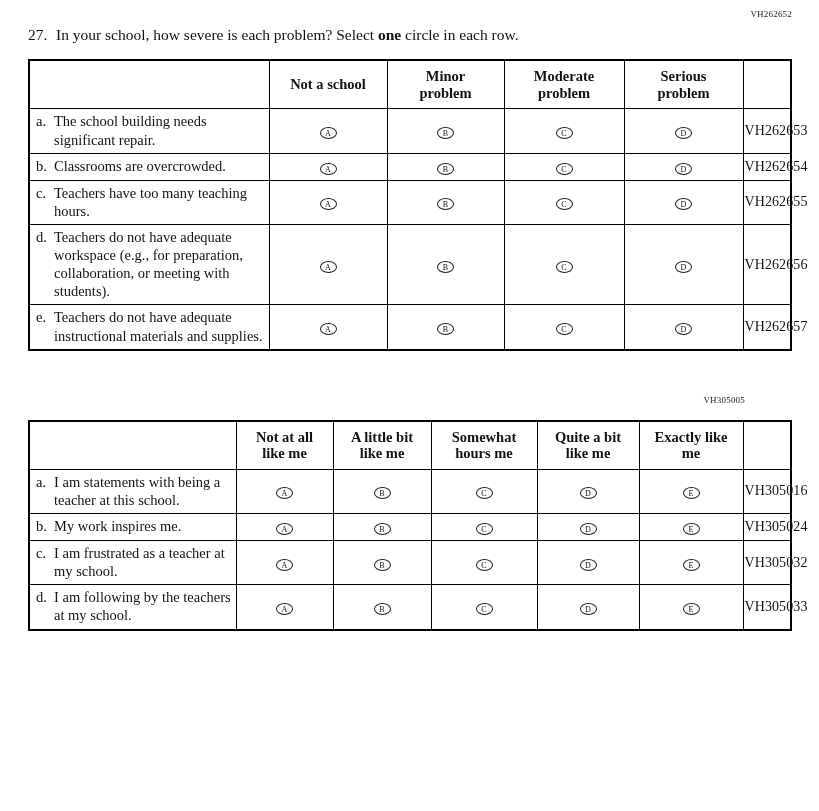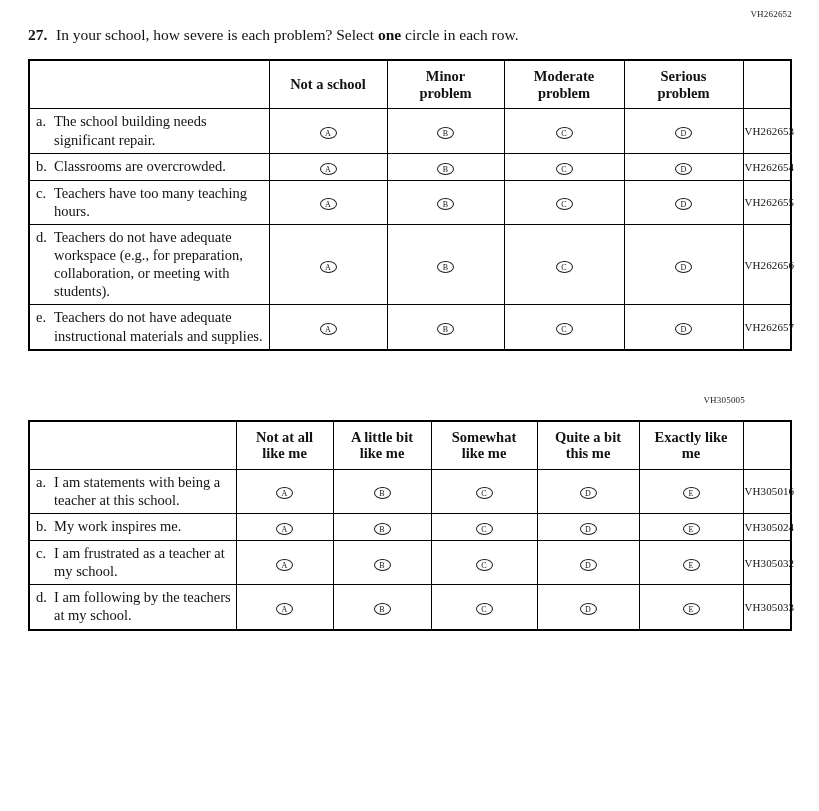--- a/index.html
+++ b/index.html
@@ -21,21 +21,21 @@
     line-height: 1.1;
   }
   .qcode.inset { padding-right: 47px; }
 
   .qline {
     display: flex;
     margin-top: 5px;
     font-size: 15.5px;
     line-height: 1.3;
   }
-  .qnum { font-weight: bold; width: 28px; flex: none; }
+  .qnum { font-weight: normal; width: 28px; flex: none; }
   .qbody { flex: 1; }
 
   table.survey {
     border-collapse: collapse;
     table-layout: fixed;
     width: 762px;
     margin-top: 14px;
     border: 2px solid #000;
   }
   table.survey th, table.survey td { border: 1px solid #000; }
@@ -69,21 +69,21 @@
     border-radius: 50%;
     font-size: 8px;
     line-height: 11px;
     text-align: center;
     font-family: "Liberation Serif", serif;
     cursor: pointer;
     background: #fff;
   }
 
   td.codecell {
-    font-size: 11px;
+    font-size: 14px;
     text-align: right;
     vertical-align: middle;
     padding: 0 1px;
     letter-spacing: 0.1px;
   }
 
   .section-28 { margin-top: 45px; }
 </style>
 </head>
 <body>
@@ -203,23 +203,23 @@
           <col style="width:48px">
       </colgroup>
       <thead>
         <tr>
           <th class="colhead"></th>
           <th class="colhead">Not at all
 like me</th>
           <th class="colhead">A little bit
 like me</th>
           <th class="colhead">Somewhat
+hours me</th>
+          <th class="colhead">Quite a bit
 like me</th>
-          <th class="colhead">Quite a bit
-this me</th>
           <th class="colhead">Exactly like
 me</th>
           <th class="colhead"></th>
         </tr>
       </thead>
       <tbody>
         <tr>
           <td class="stem">
               <div class="stemwrap">
                 <span class="rowlabel">a.</span>

